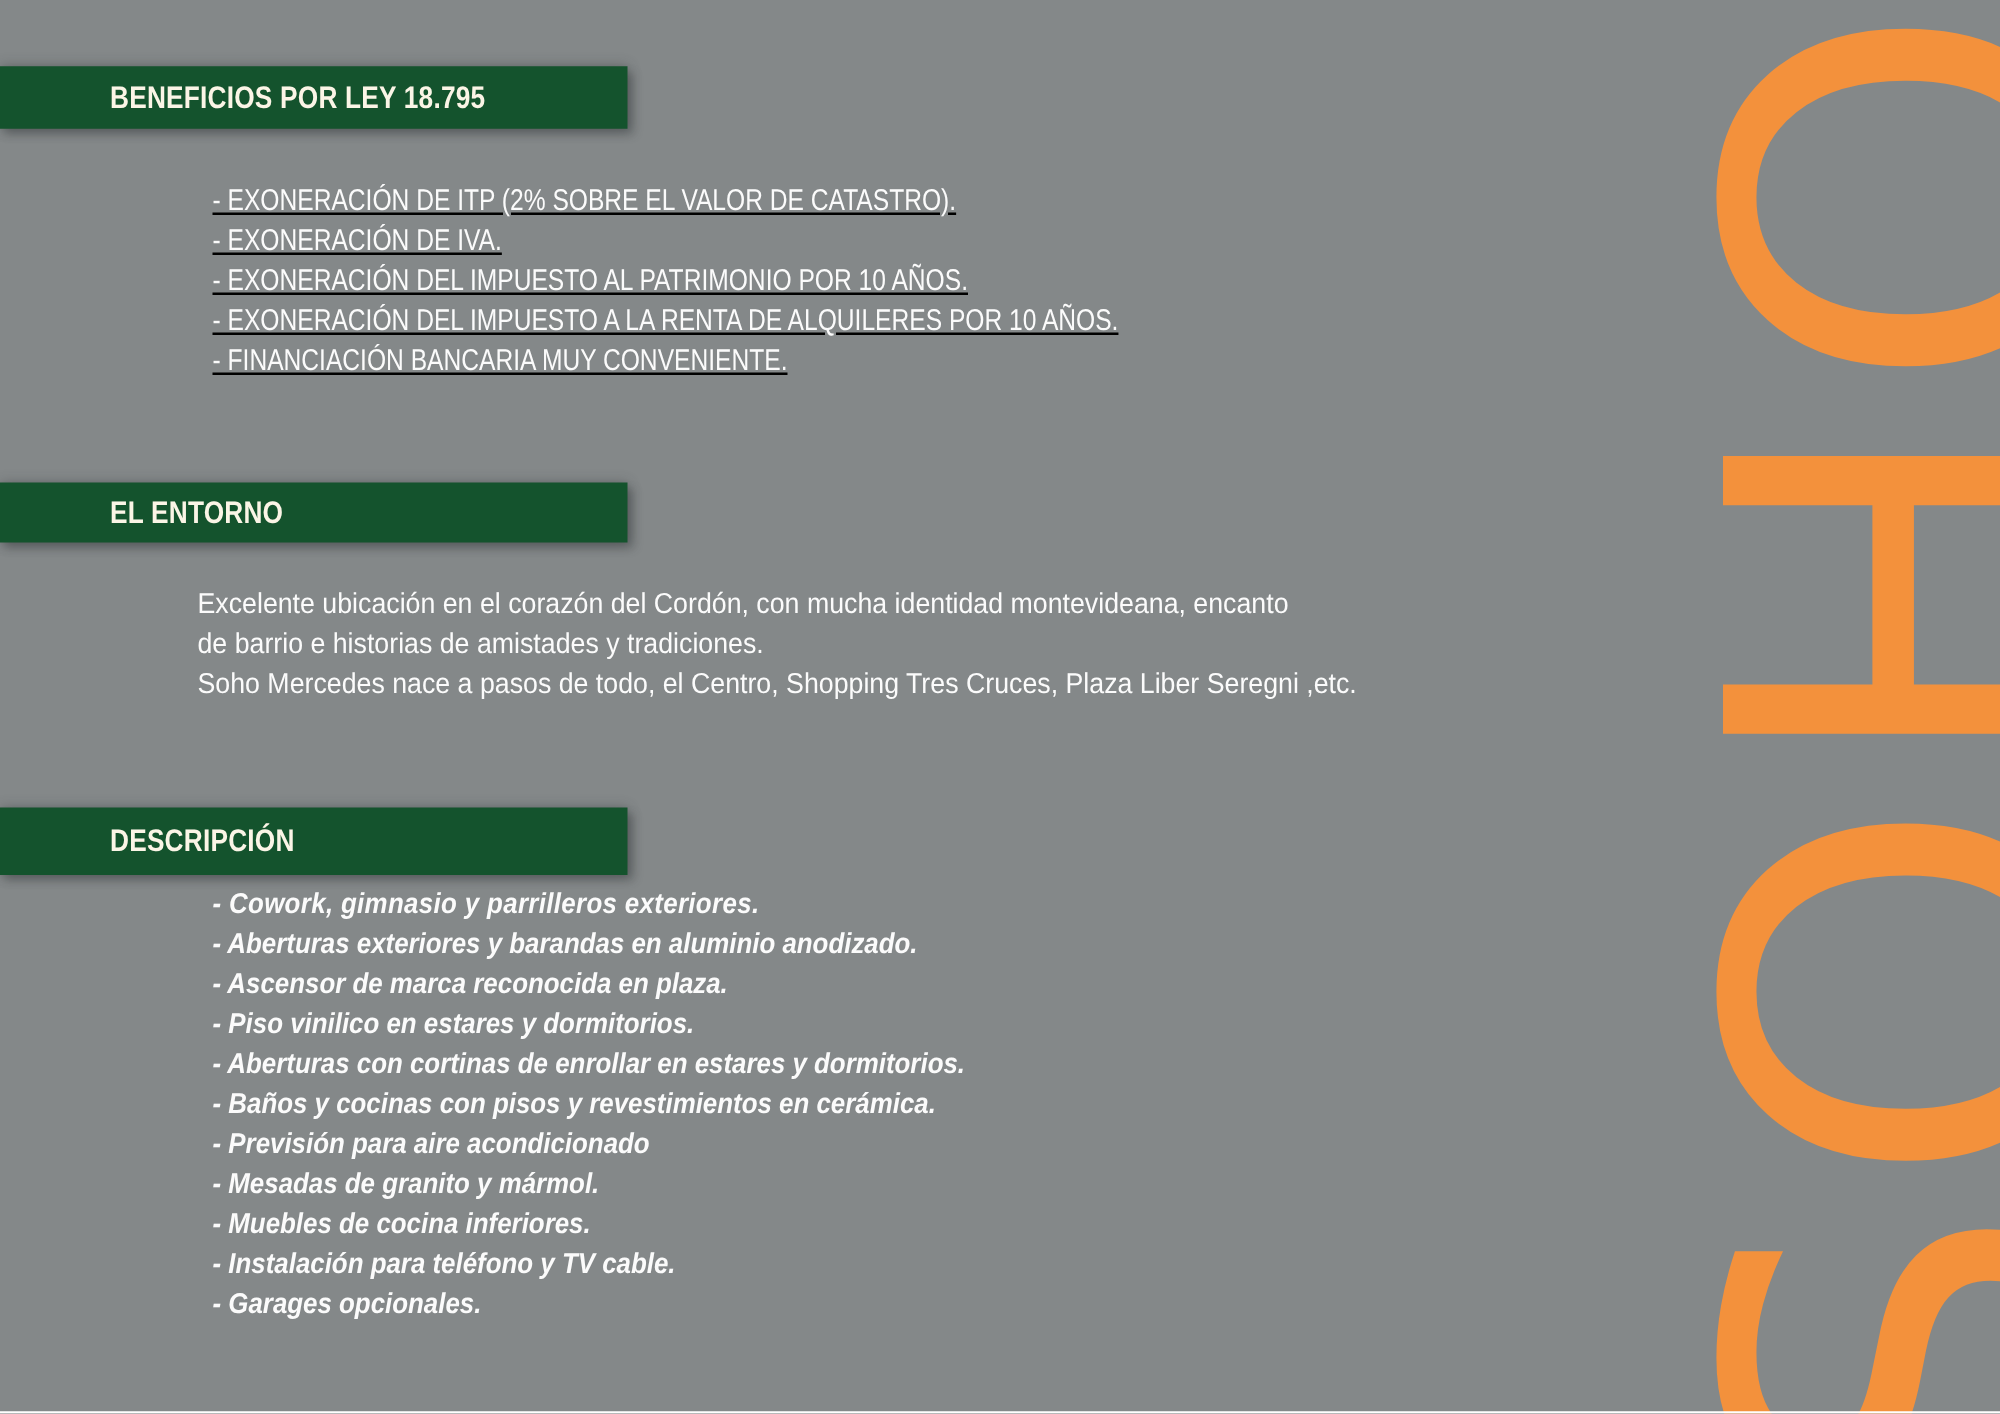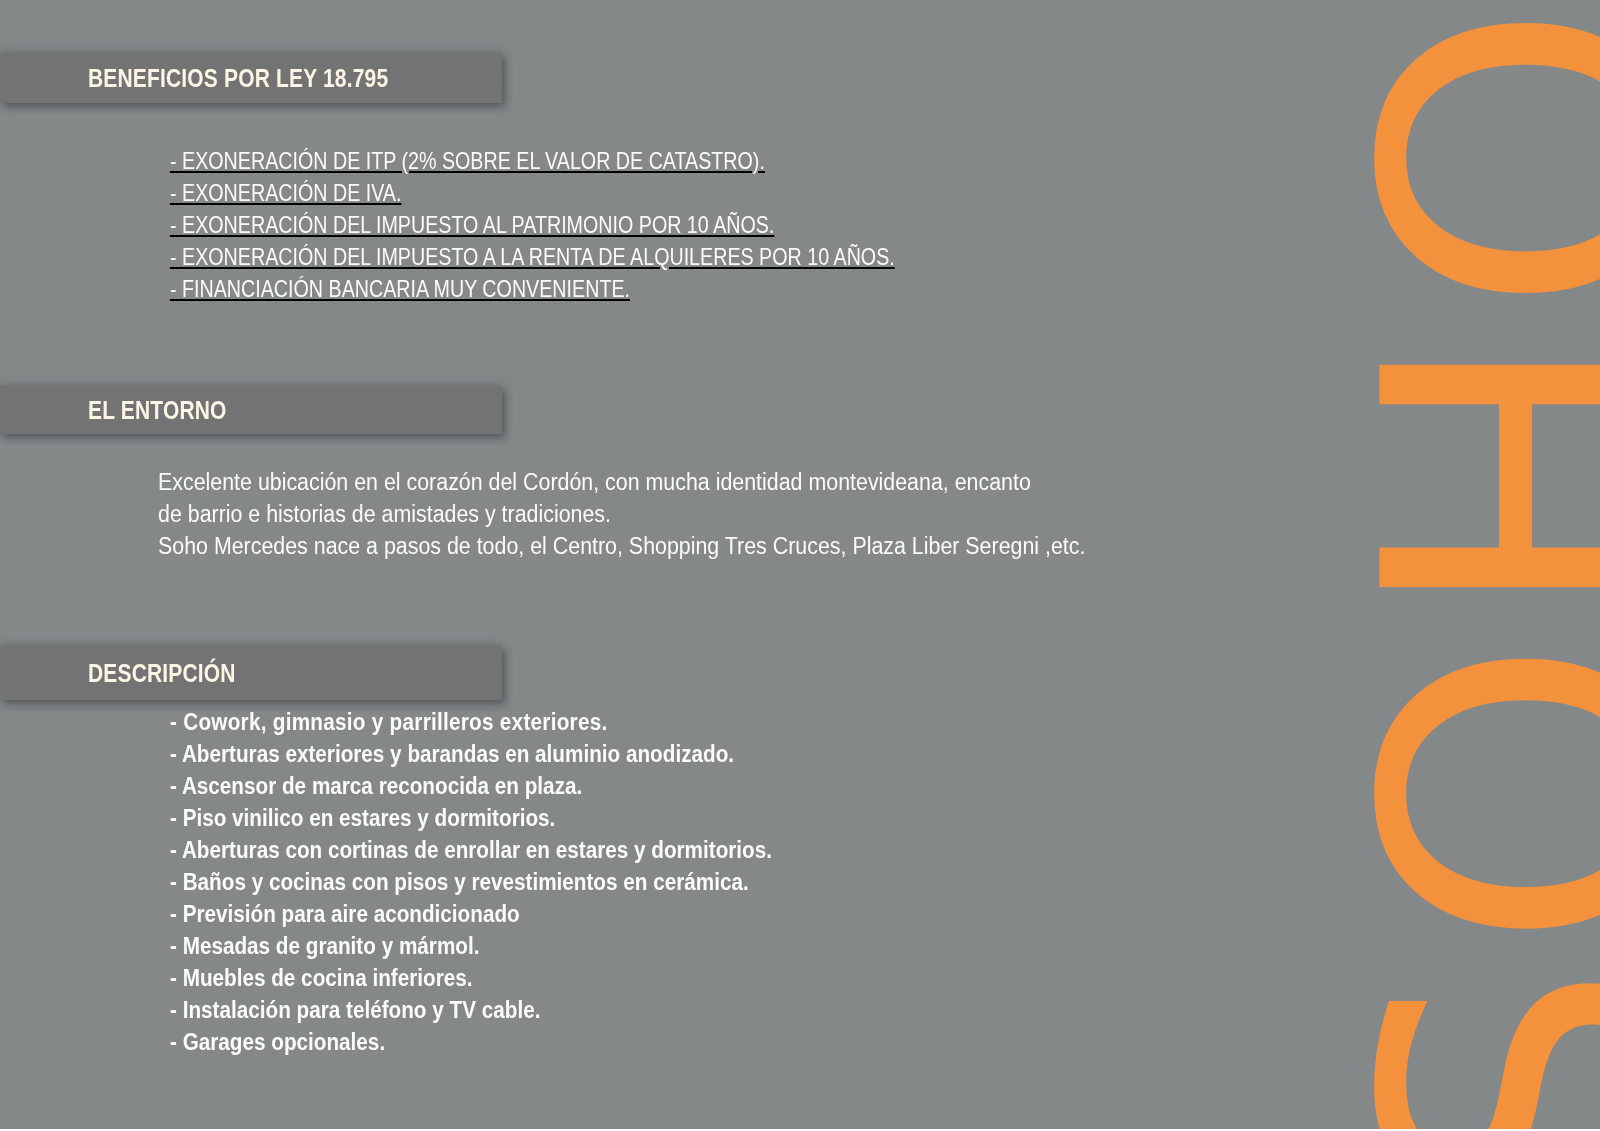--- a/index.html
+++ b/index.html
@@ -32,21 +32,21 @@
     transform: rotate(-90deg);
     transform-origin: 0 0;
     white-space: nowrap;
   }
 
   
   .bar {
     position: absolute;
     left: 0;
     width: 502px;
-    background: #737373;
+    background: #14532d;
     box-shadow: 0 0 9px rgba(58,62,64,0.45), 4px 5px 7px rgba(58,62,64,0.40);
   }
   .bar-1 { top: 53px;  height: 50px; line-height: 50px; }
   .bar-2 { top: 386px; height: 48px; line-height: 48px; text-decoration: underline; }
   .bar-3 { top: 646px; height: 54px; line-height: 54px; }
   .bar-title {
     display: inline-block;
     margin-left: 88px;
     color: #FBF5E6;
     font-size: 25px;
@@ -89,20 +89,21 @@
     font-weight: 400;
     transform: scaleX(0.93);
     transform-origin: 0 50%;
   }
 
   
   .list-desc {
     position: absolute;
     left: 170px;
     top: 706px;
+    font-style: italic;
   }
   .list-desc .t-line {
     font-size: 23px;
     line-height: 32px;
     font-weight: bold;
     transform: scaleX(0.90);
     transform-origin: 0 50%;
   }
   .list-desc .t-line.first { font-weight: bold; letter-spacing: 0.3px; }
 

